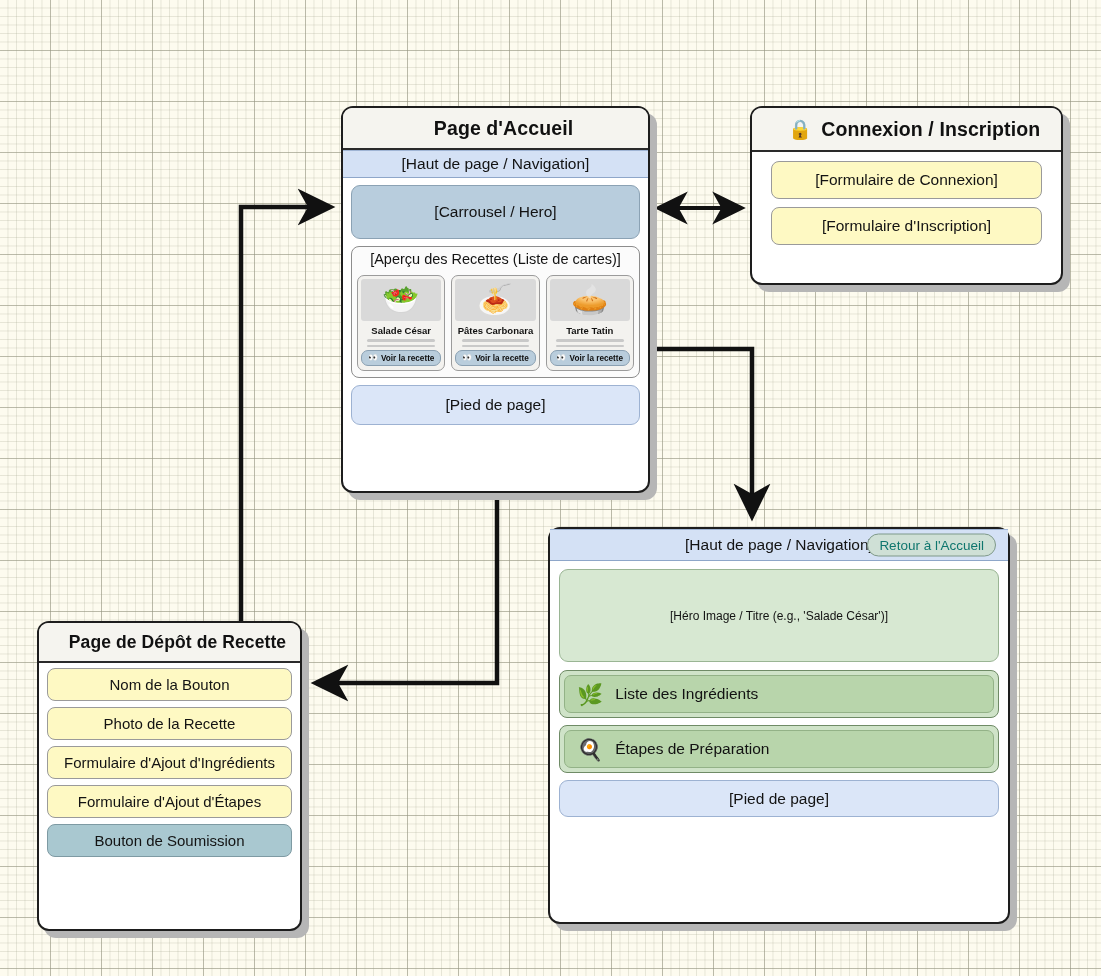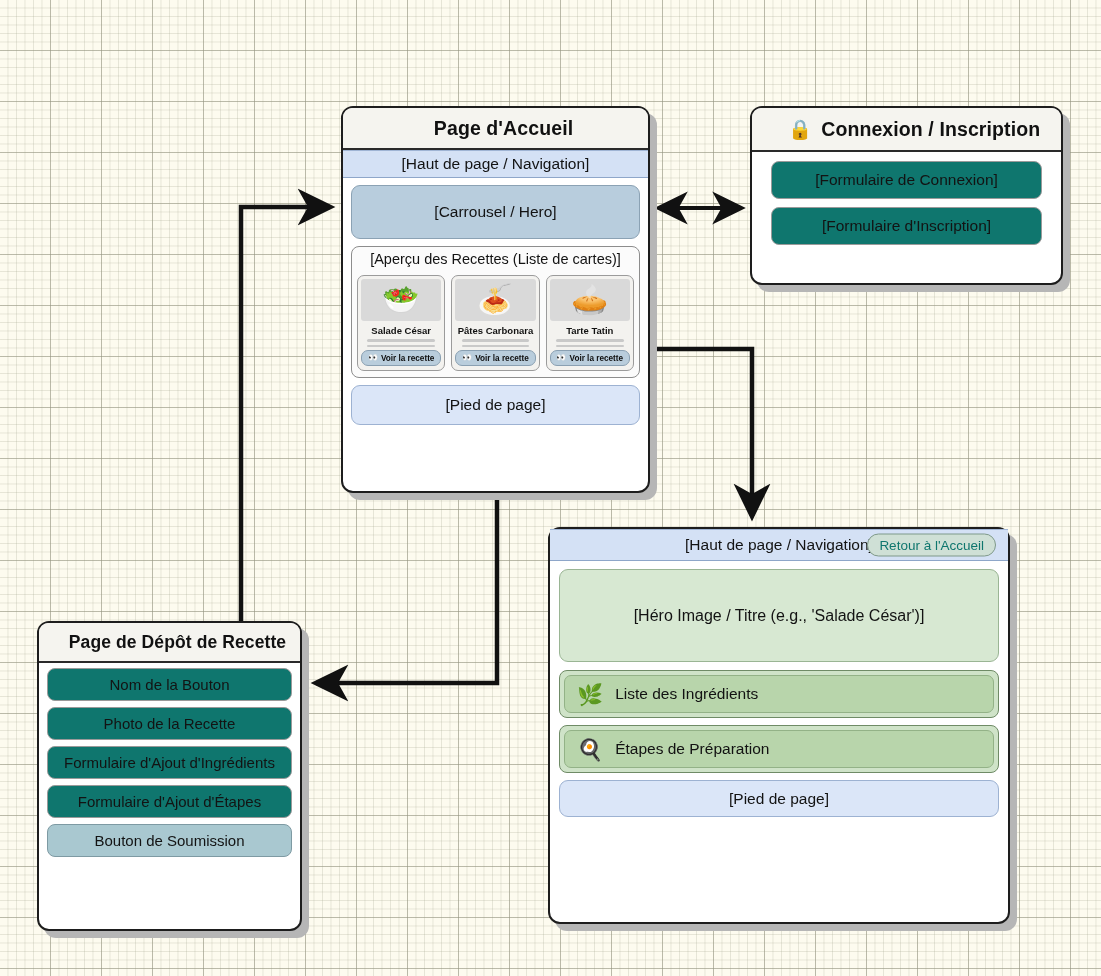--- a/index.html
+++ b/index.html
@@ -66,21 +66,21 @@
   }
   .nav-row {
     background: #d4e1f5;
     border-top: 1px solid #9fb4d4;
     border-bottom: 1px solid #8ea6c9;
   }
   .box {
     box-sizing: border-box;
     border: 1.4px solid #9a9a9a;
     border-radius: 8px;
-    background: #0f766e;
+    background: #fef9c3;
     display: flex;
     align-items: center;
     justify-content: center;
     color: #131313;
   }
   .box-blue {
     background: #dbe6f8;
     border-color: #9db2d2;
   }
   .box-steel {
@@ -205,21 +205,21 @@
     transform: translateY(-50%);
     background: #cfe0d6;
     border: 1.4px solid #7f998a;
     border-radius: 14px;
     font-size: 13.5px;
     color: #0f766e;
     padding: 3px 11px;
     white-space: nowrap;
   }
   #recipe-inner { padding: 8px 9px; }
-  #hero { height: 93px; font-size: 16px; border-radius: 9px; margin-bottom: 8px; }
+  #hero { height: 93px; font-size: 12px; border-radius: 9px; margin-bottom: 8px; }
   .sec-wrap {
     box-sizing: border-box;
     border: 1.6px solid #6f8b66;
     border-radius: 8px;
     background: #cfe3c8;
     padding: 4px;
     margin-bottom: 7px;
   }
   .sec-row {
     box-sizing: border-box;

